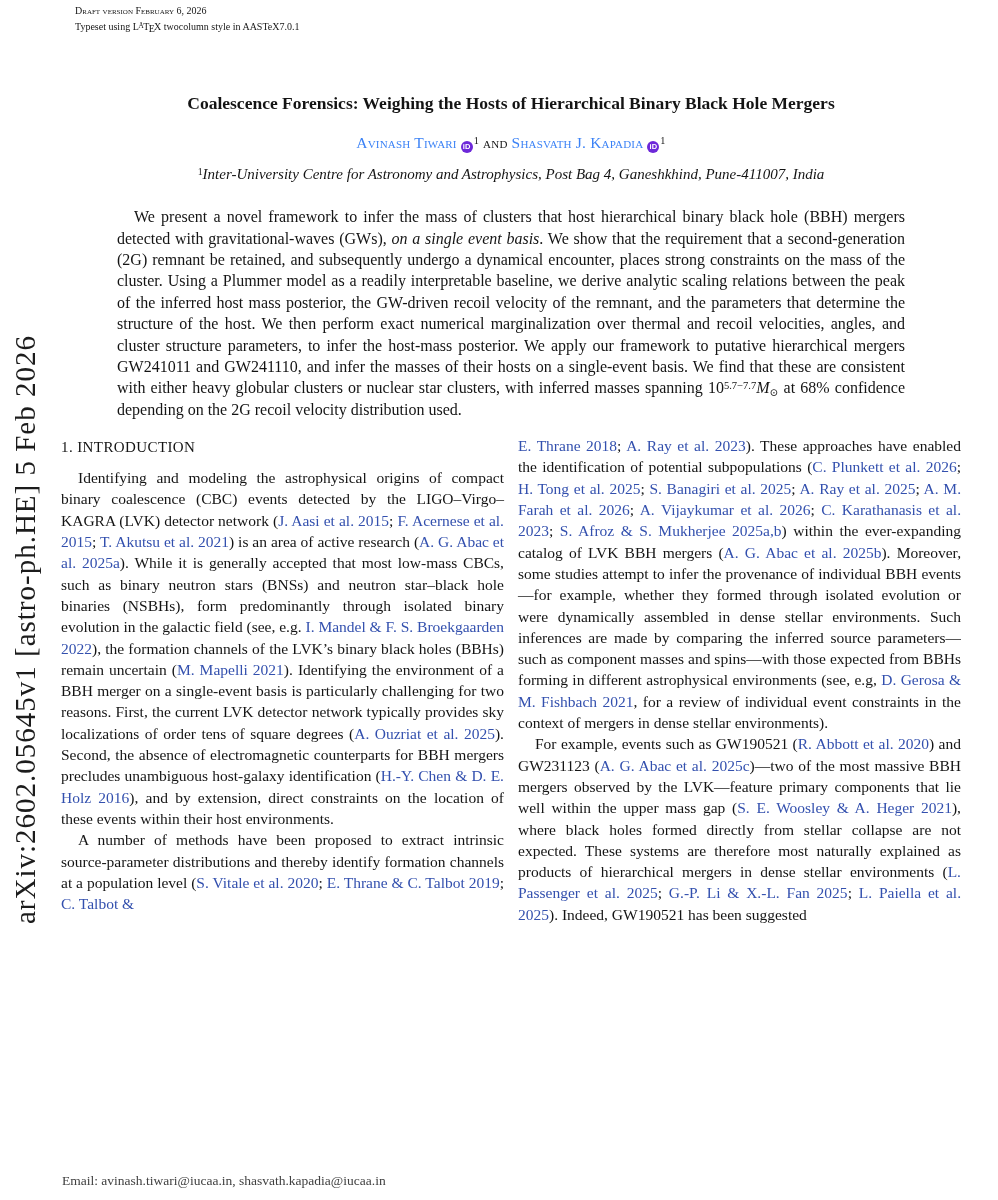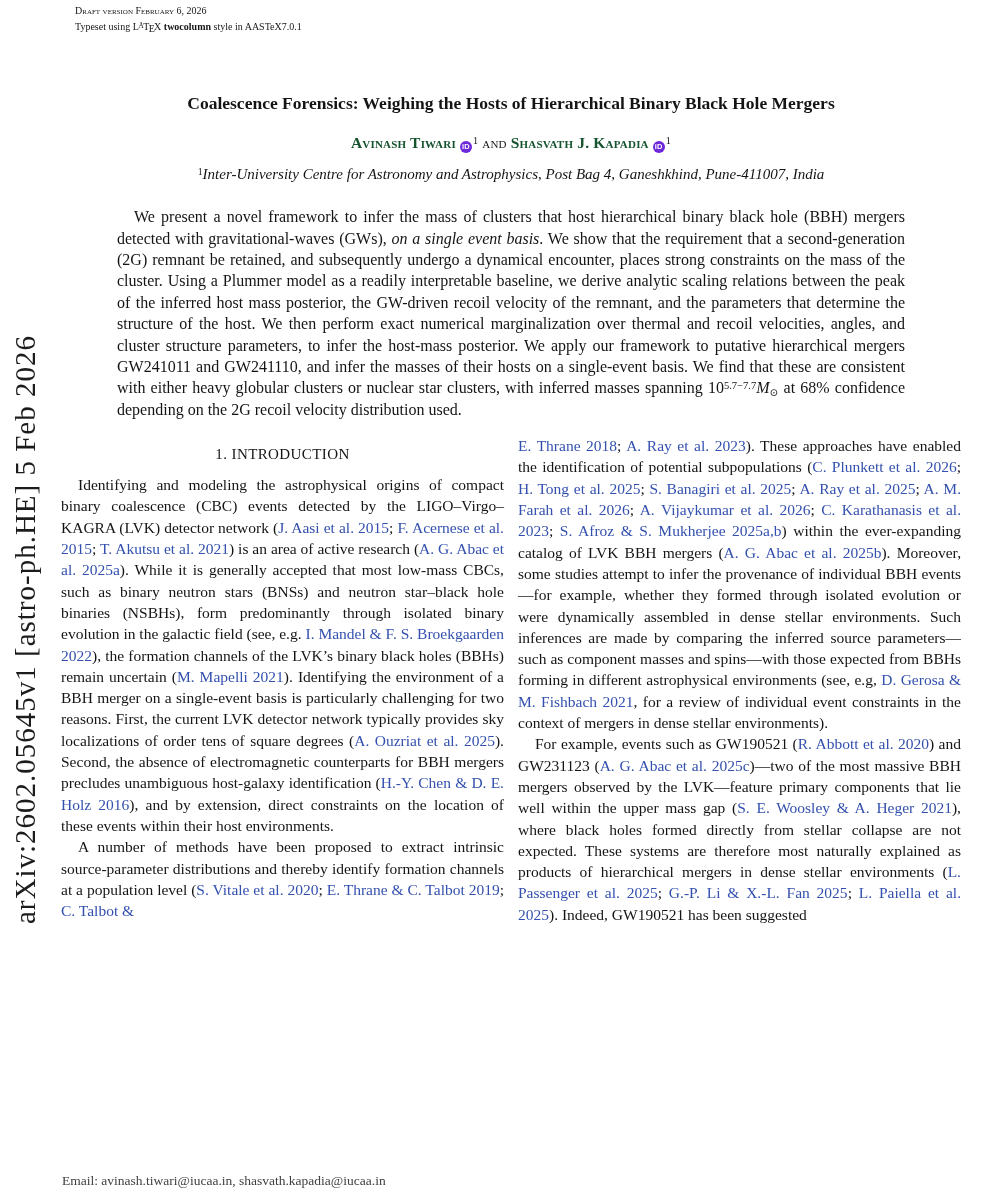--- a/index.html
+++ b/index.html
@@ -9,46 +9,46 @@
     color:#141414;
     font-family:"Liberation Serif","DejaVu Serif",serif;
     position:relative;
     overflow:hidden;
   }
   .page { position:absolute; inset:0; }
 
   
   .top-header { position:absolute; left:75px; top:3px; font-size:10px; line-height:15.5px; color:#161616; }
   .sc { font-variant:small-caps; }
-  .bf { font-weight:bold; }
+  .bf { font-weight:normal; }
   .it { font-style:italic; }
 
   
   .arxiv-stamp { position:absolute; left:2px; top:262px; width:46px; height:736px;
                  display:flex; align-items:center; justify-content:center; }
   .arxiv-stamp span {
     writing-mode:vertical-rl; transform:rotate(180deg);
     font-size:29px; letter-spacing:1px; white-space:nowrap; color:#1c1c1c;
   }
 
   .content { position:absolute; left:61px; top:92px; width:900px; }
 
   .title { font-size:17.5px; font-weight:bold; text-align:center; line-height:1.32; margin:0 8px 19px; }
 
   .authors { text-align:center; font-size:15.5px; margin-bottom:13px; letter-spacing:0.2px; }
-  .author-name { color:#14532d;font-weight:bold; }
+  .author-name { color:#3b82f6; }
 
   .affiliation { text-align:center; font-size:15px; margin-bottom:23px; }
 
   .abstract-label { text-align:center; font-size:15px; letter-spacing:0.6px; margin-bottom:9px; }
   .abstract-body { margin:0 56px; text-align:justify; text-indent:17px; font-size:16px; line-height:21.4px; }
 
   .columns { display:flex; gap:14px; margin-top:15px; height:650px; overflow:hidden; }
   .col { flex:1; min-width:0; }
-  .section-heading { text-align:center; font-size:15px; letter-spacing:0.4px; margin:11px 0 11px; }
+  .section-heading { text-align:left; font-size:15px; letter-spacing:0.4px; margin:4px 0 11px; }
   .para { text-align:justify; text-indent:17px; font-size:15.5px; line-height:21.3px; }
   .para.noindent { text-indent:0; }
 
   .cite { color:#3350ae; cursor:pointer; }
 
   sup { font-size:66%; vertical-align:baseline; position:relative; top:-0.45em; line-height:0; }
   sub { font-size:66%; vertical-align:baseline; position:relative; top:0.28em; line-height:0; }
 
   .orcid {
     display:inline-block; width:12px; height:12px; border-radius:50%;

